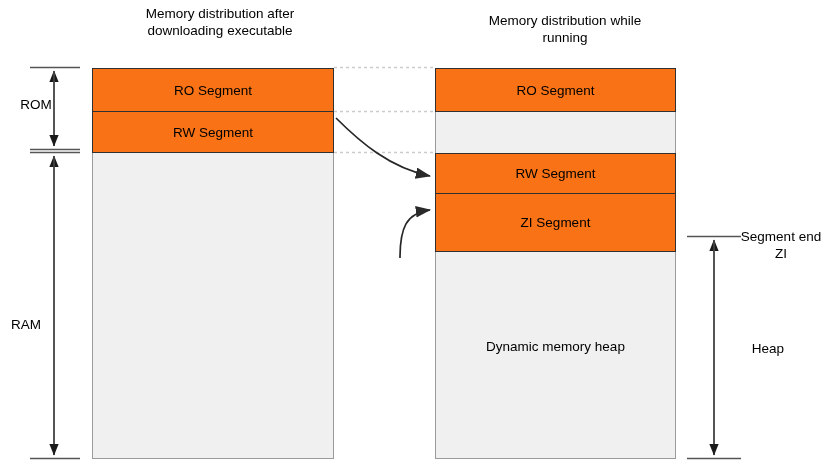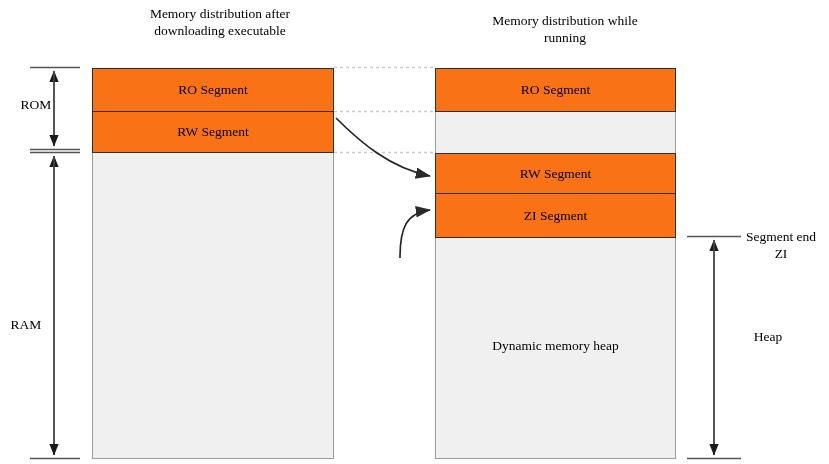--- a/index.html
+++ b/index.html
@@ -5,21 +5,21 @@
   html, body {
     margin: 0;
     padding: 0;
     background: #ffffff;
   }
   #canvas {
     position: relative;
     width: 829px;
     height: 464px;
     background: #ffffff;
-    font-family: Liberation Serif, serif;
+    font-family: Liberation Sans, sans-serif;
     color: #000000;
     overflow: hidden;
   }
   .title {
     position: absolute;
     text-align: center;
     font-size: 13.5px;
     line-height: 17px;
     color: #000;
   }
@@ -102,37 +102,37 @@
     </div>
 
     <div class="seg seg-gray" style="left:0px; top:0px; width:241px; height:44px;">
       <span>RO Segment</span>
     </div>
 
     <div class="seg seg-gray" style="left:0px; top:85px; width:241px; height:41px;">
       <span>RW Segment</span>
     </div>
 
-    <div class="seg seg-gray" style="left:0px; top:125px; width:241px; height:45px;">
+    <div class="seg seg-gray" style="left:0px; top:125px; width:241px; height:59px;">
       <span>ZI Segment</span>
     </div>
   </div>
 
   <div class="axis-label" style="left:12px; top:97px; width:48px;">
     <span>ROM</span>
   </div>
   <div class="axis-label" style="left:2px; top:317px; width:48px;">
     <span>RAM</span>
   </div>
 
   <div class="side-label" style="left:733px; top:228px; width:96px;">
     <div>Segment end</div>
     <div>ZI</div>
   </div>
-  <div class="side-label" style="left:733px; top:328px; width:70px;">
+  <div class="side-label" style="left:733px; top:340px; width:70px;">
     <span>Heap</span>
   </div>
 
   <svg class="overlay" viewBox="0 0 829 464" xmlns="http://www.w3.org/2000/svg">
     <defs>
       <marker id="arrHead" markerWidth="9" markerHeight="9" refX="7.6" refY="3.2" orient="auto" markerUnits="strokeWidth">
         <path d="M0,0 L8,3.2 L0,6.4 z" fill="#1a1a1a"></path>
       </marker>
       <marker id="arrHeadUp" markerWidth="9" markerHeight="9" refX="7.6" refY="3.2" orient="auto" markerUnits="strokeWidth">
         <path d="M0,0 L8,3.2 L0,6.4 z" fill="#1a1a1a"></path>

